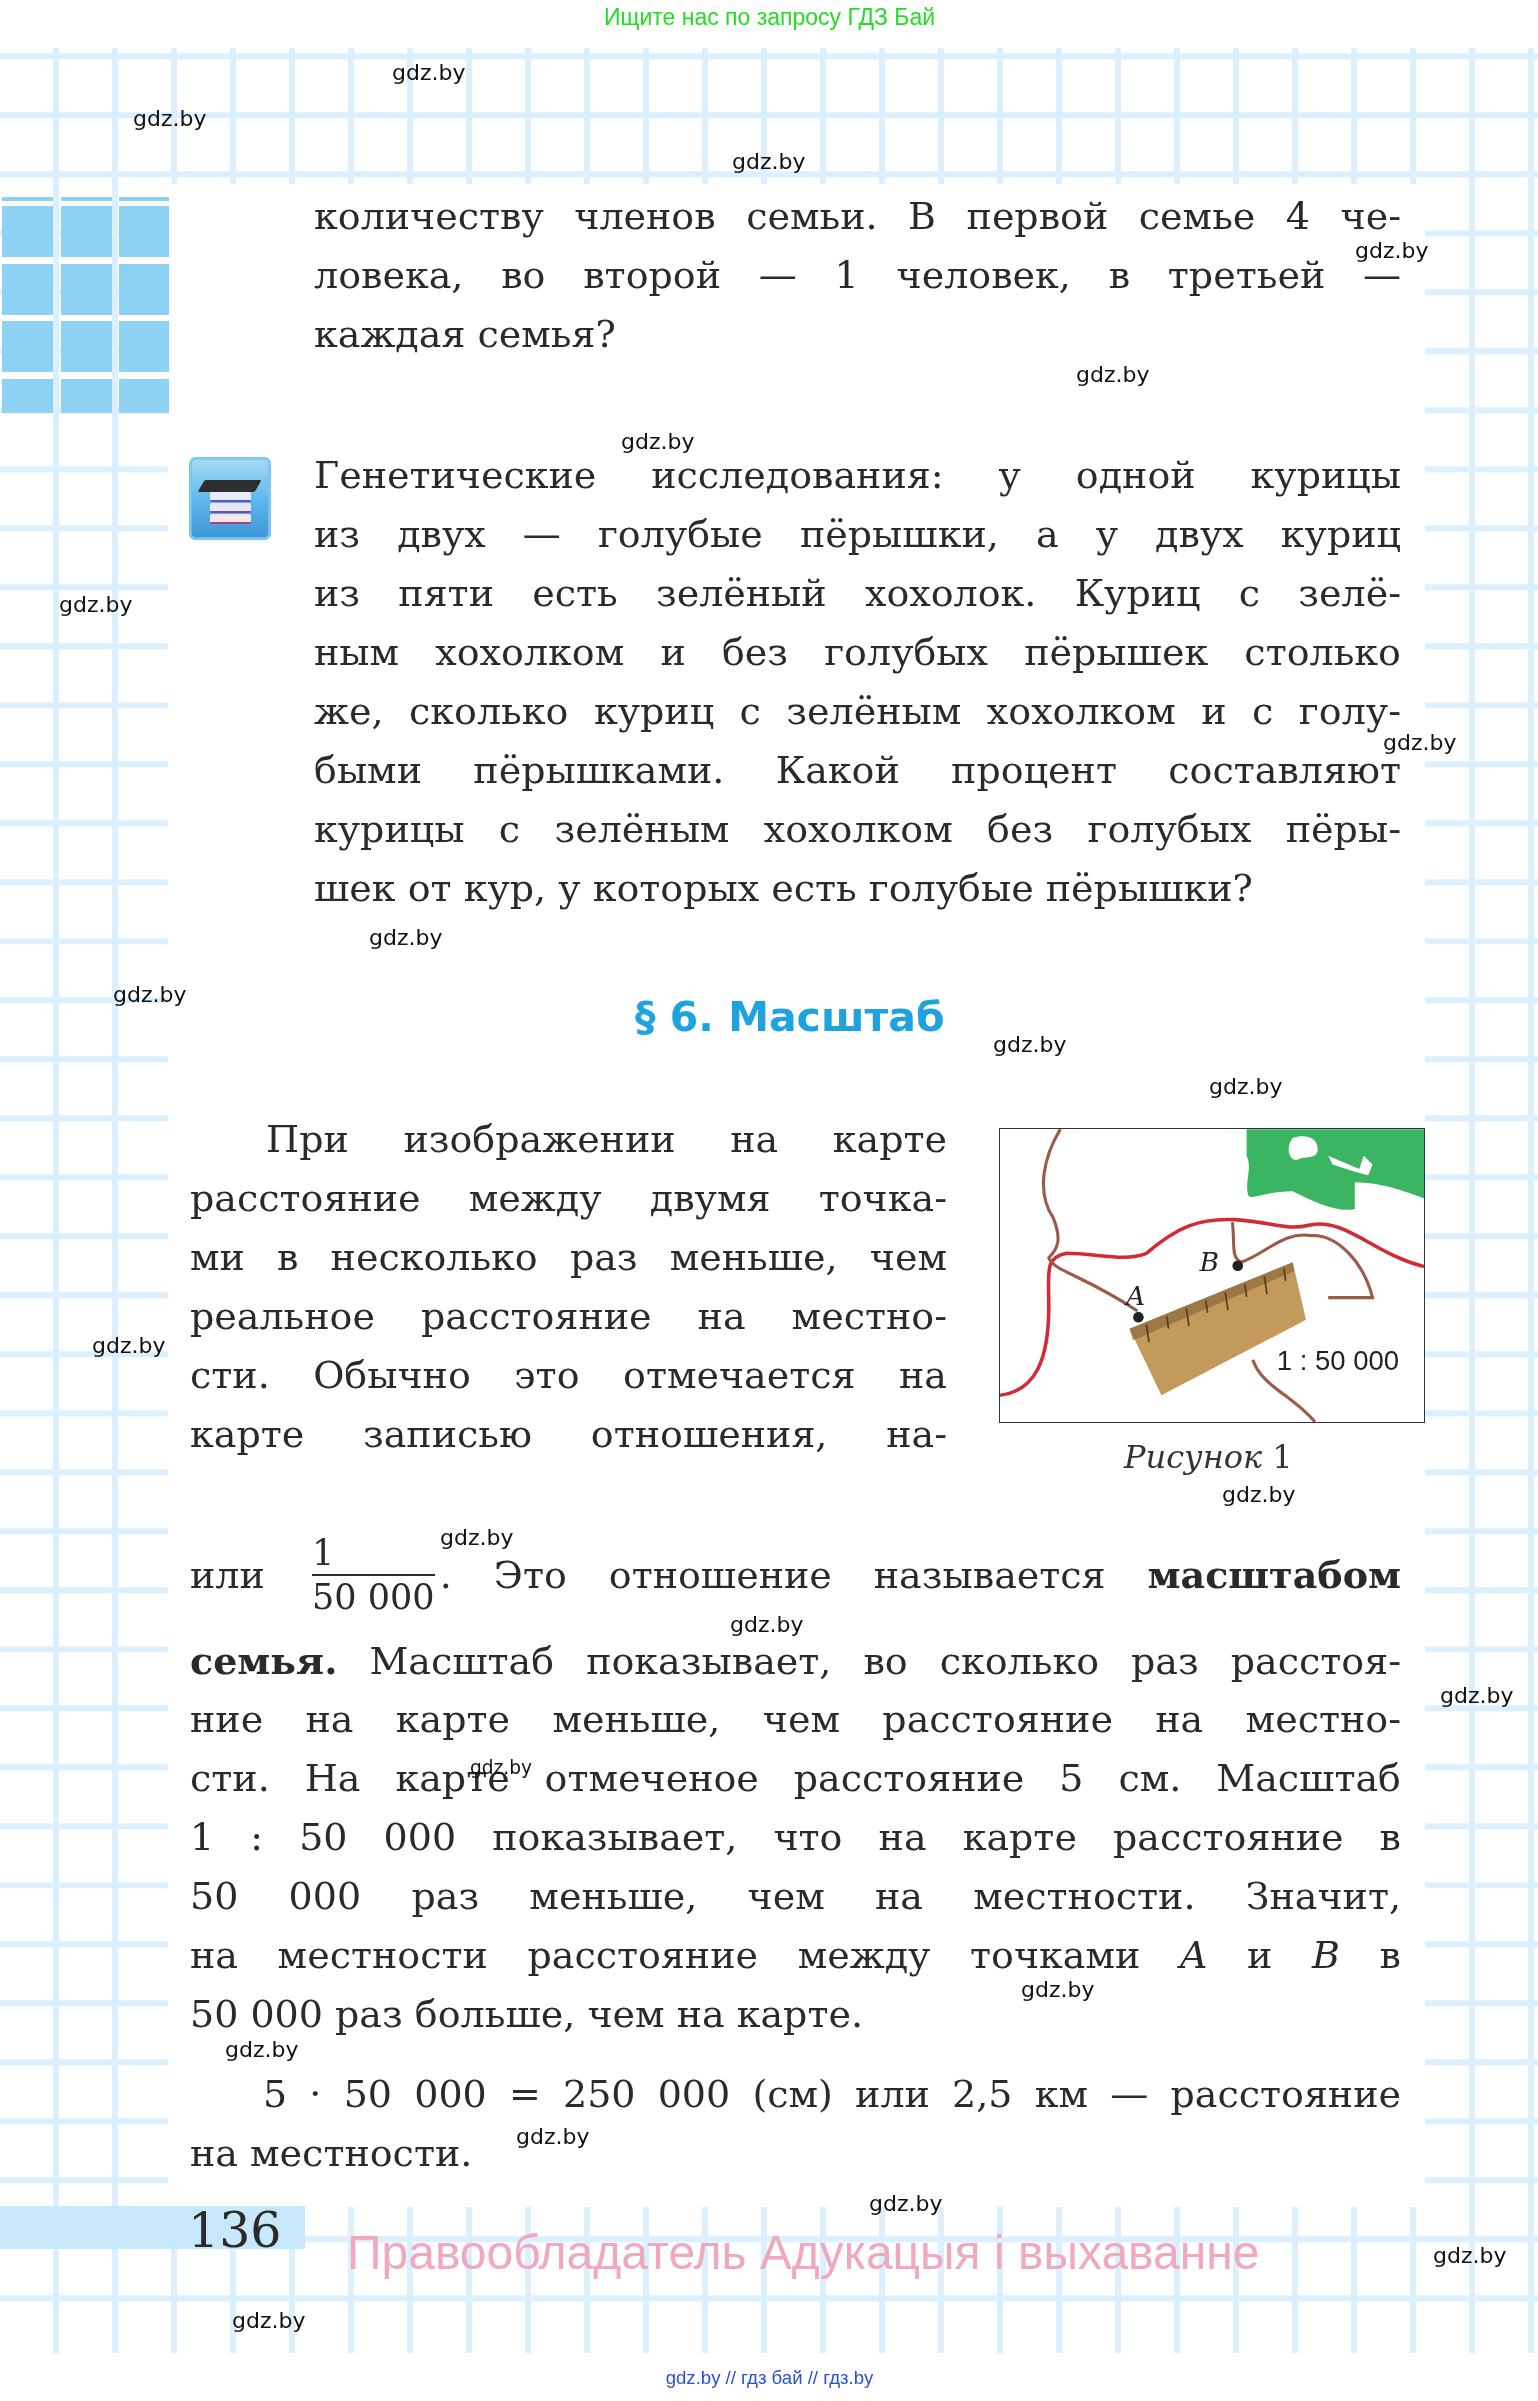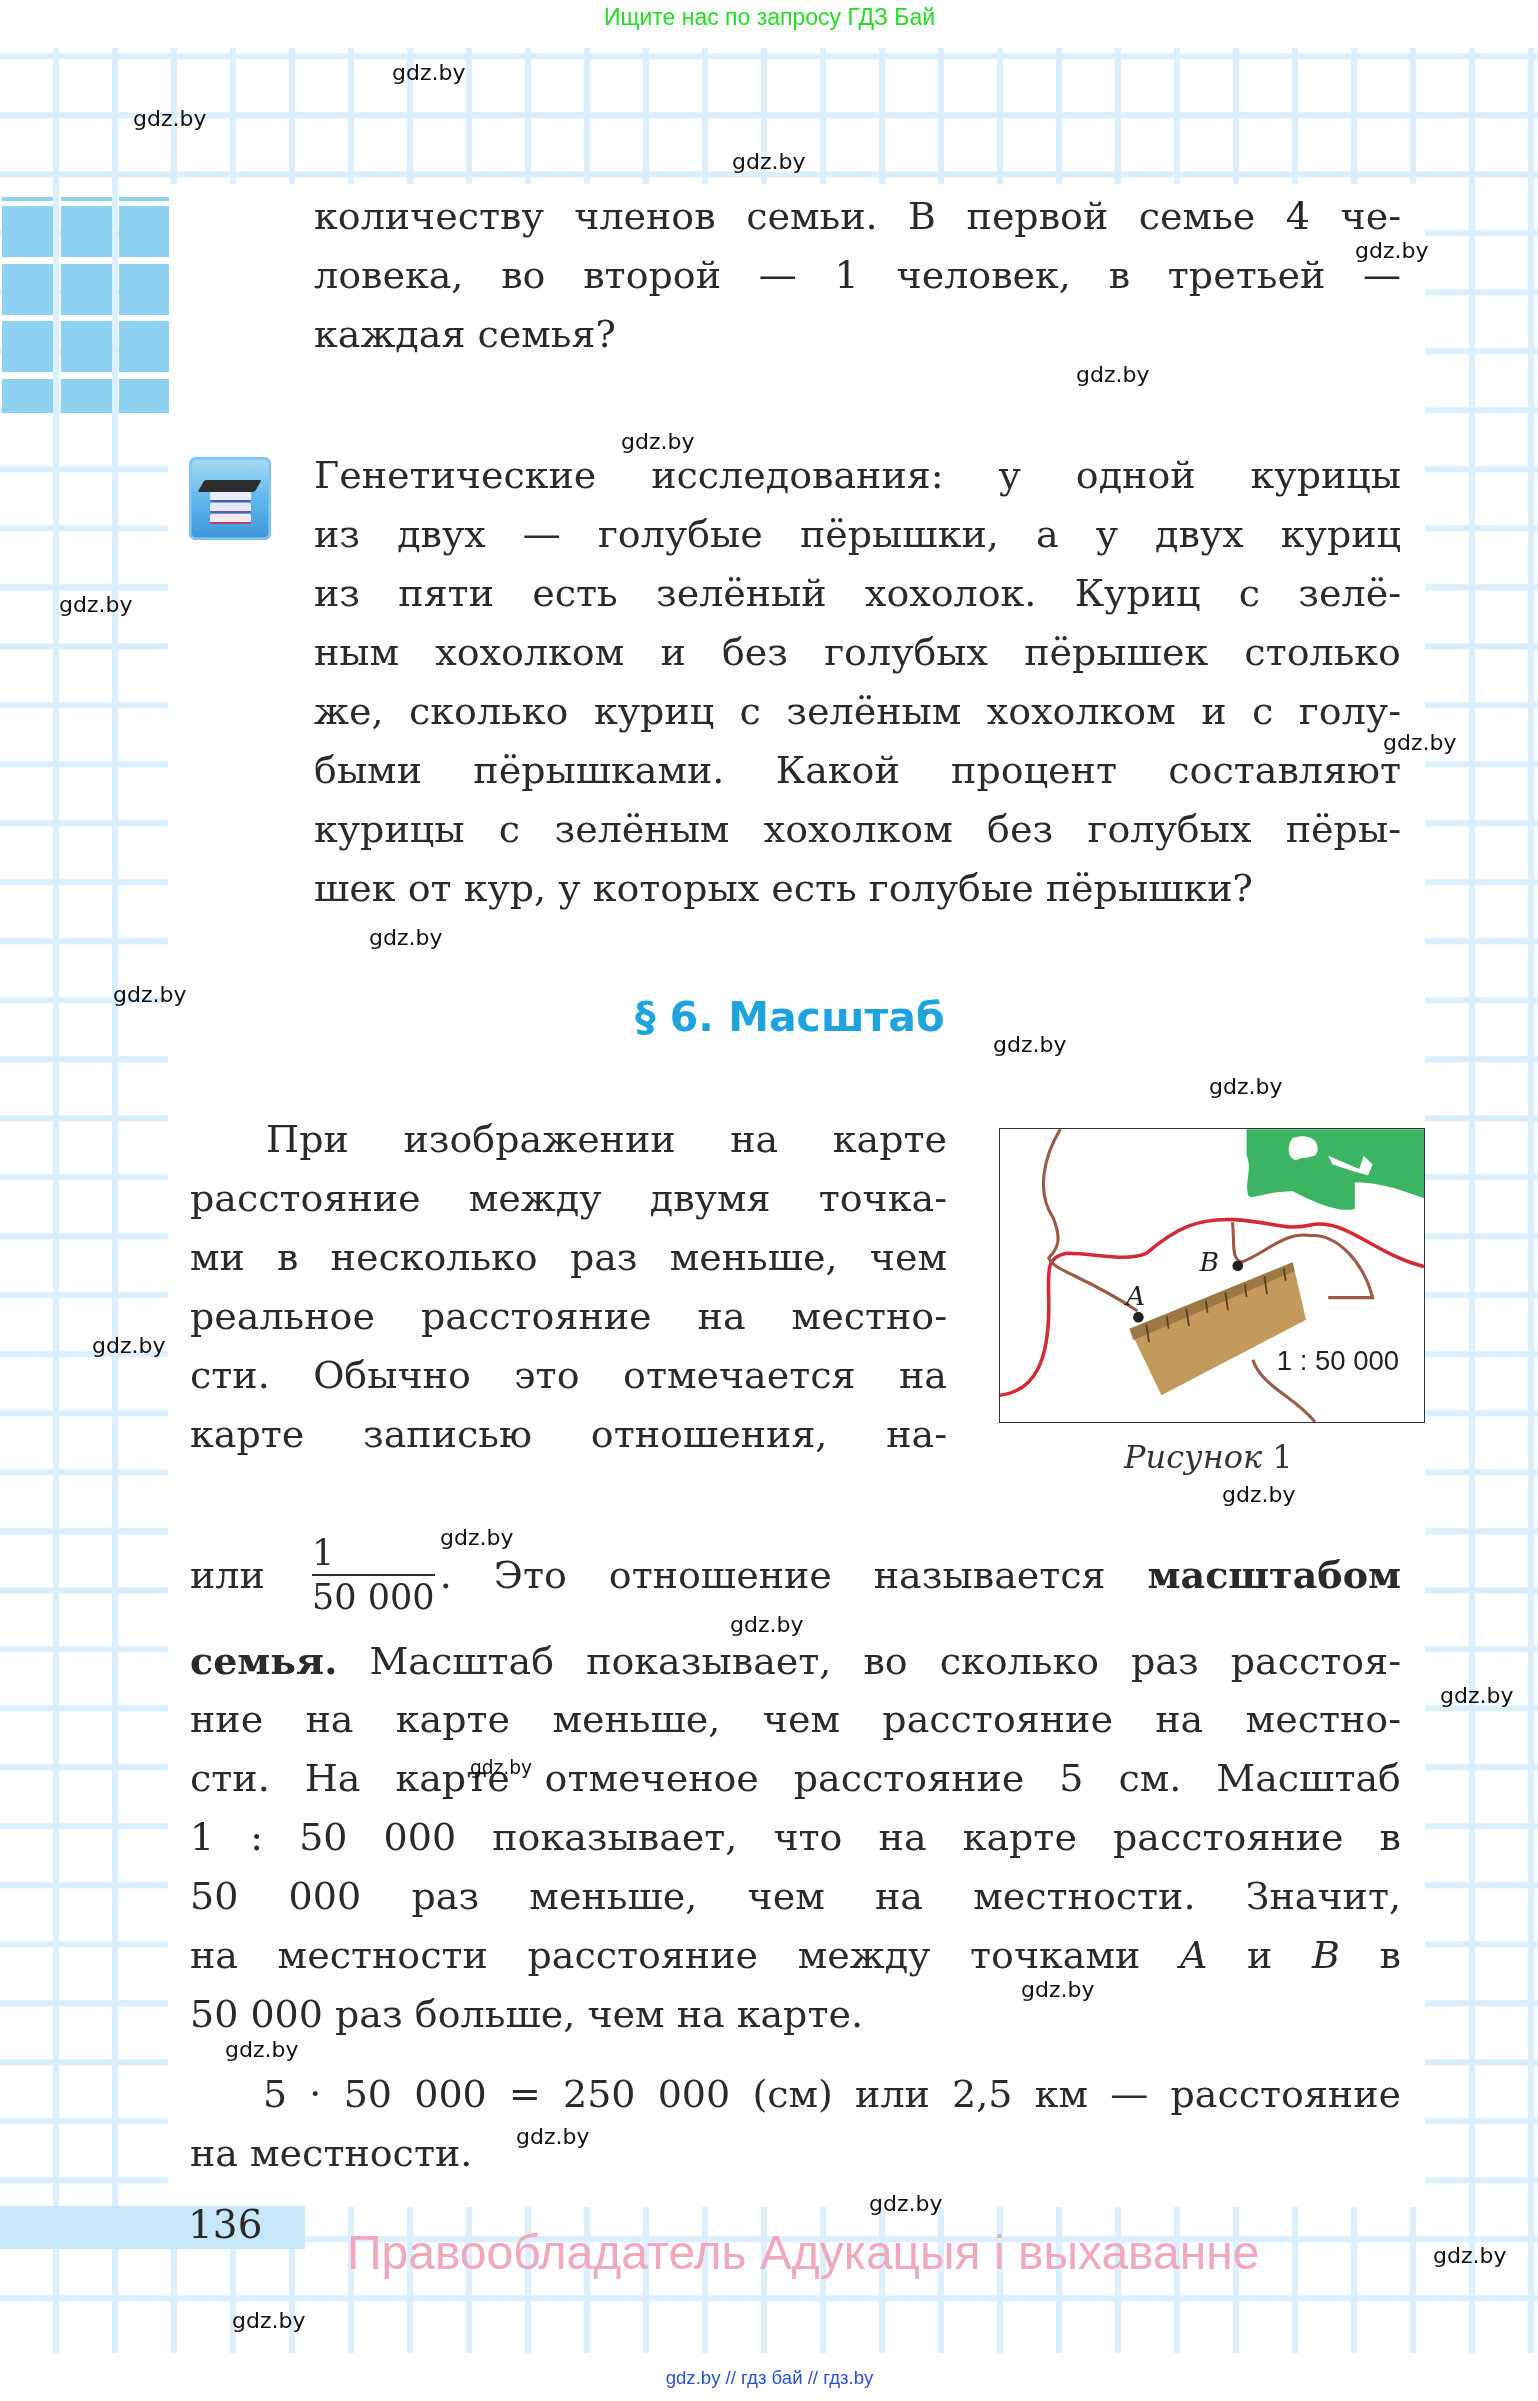--- a/index.html
+++ b/index.html
@@ -73,21 +73,21 @@
     .figure svg { position: absolute; left: 0; top: 0; }
     .fig-caption {
       position: absolute; left: 1124px; top: 1438px;
       font-family: "DejaVu Serif", serif; font-style: italic; font-size: 32px; color: #333;
     }
     .page-number-bar {
       position: absolute; left: 0; top: 2206px; width: 305px; height: 43px; background: #c6e8fa;
     }
     .page-number {
       position: absolute; left: 188px; top: 2202px;
-      font-family: "DejaVu Serif", serif; font-size: 39px; color: #2a2a2a;
+      font-family: "DejaVu Serif", serif; font-size: 49px; color: #2a2a2a;
     }
     .copyright {
       position: absolute; left: 347px; top: 2225px;
       font-family: "Liberation Sans", sans-serif; font-size: 48px; color: #f0a8bf;
     }
     .footer-links {
       position: absolute; left: 0; top: 2367px; width: 100%; text-align: center;
       font-family: "Liberation Sans", sans-serif; font-size: 18.6px; color: #2a4fd8;
     }
     .wm {

